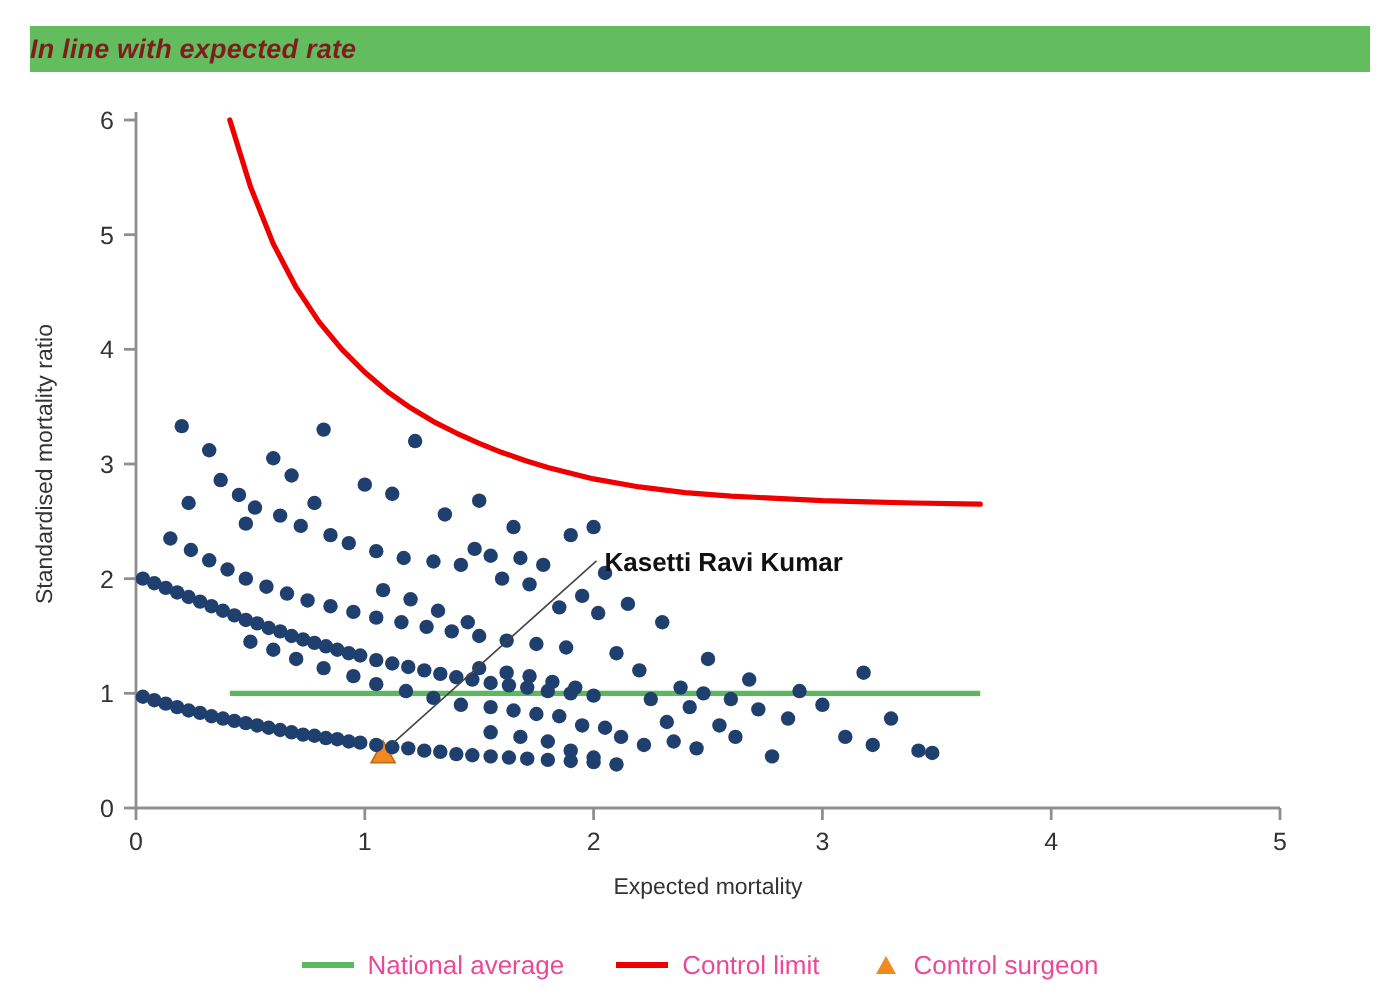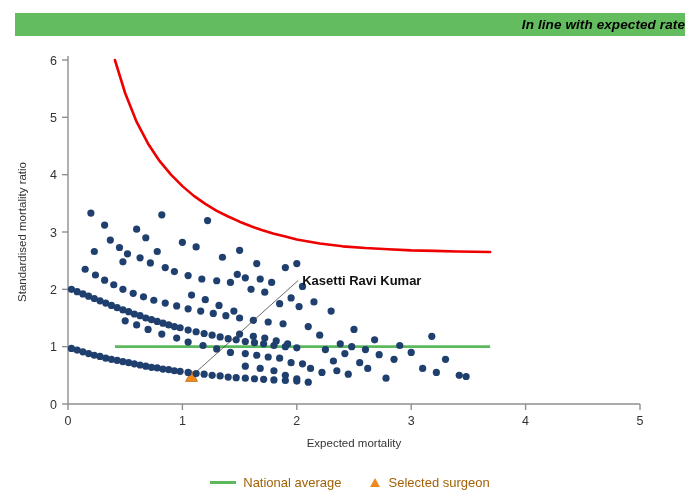--- a/index.html
+++ b/index.html
@@ -21,26 +21,26 @@
     width: 700px;
     height: 500px;
   }
   .banner {
     position: absolute;
     left: 15px;
     top: 13px;
     width: 670px;
     height: 23px;
     background: #63bd5f;
-    color: #000000;
+    color: #7f1d1d;
     font-weight: bold;
     font-style: italic;
     font-size: 13.5px;
     line-height: 23px;
-    text-align: right;
+    text-align: left;
     letter-spacing: 0.1px;
     box-sizing: border-box;
   }
   .plot-wrap {
     position: absolute;
     left: 0;
     top: 36px;
     width: 700px;
     height: 420px;
   }
@@ -84,21 +84,21 @@
     display: flex;
     justify-content: center;
     align-items: center;
     gap: 26px;
   }
   .legend-item {
     display: flex;
     align-items: center;
     gap: 7px;
     font-size: 13px;
-    color: #a16207;
+    color: #ec4899;
     margin-top: 23px;
   }
   .legend-swatch {
     width: 26px;
     height: 13px;
     display: inline-block;
     position: relative;
   }
   .legend-swatch.line::after {
     content: "";
@@ -373,18 +373,22 @@
         <text x="302.23199999999997" y="249.45333333333332" class="annotation-text">Kasetti Ravi Kumar</text>
       </svg>
   </div>
 
   <div class="legend" id="legend">
       <div class="legend-item">
         <span class="legend-swatch line" style="color: rgb(92, 184, 92);"></span>
         <span>National average</span>
       </div>
       <div class="legend-item">
+        <span class="legend-swatch line" style="color: rgb(238, 0, 0);"></span>
+        <span>Control limit</span>
+      </div>
+      <div class="legend-item">
         <span class="legend-swatch tri" style="color: rgb(240, 138, 30);"></span>
-        <span>Selected surgeon</span>
+        <span>Control surgeon</span>
       </div>
     </div>
 
 </div>
 
 </body></html>

